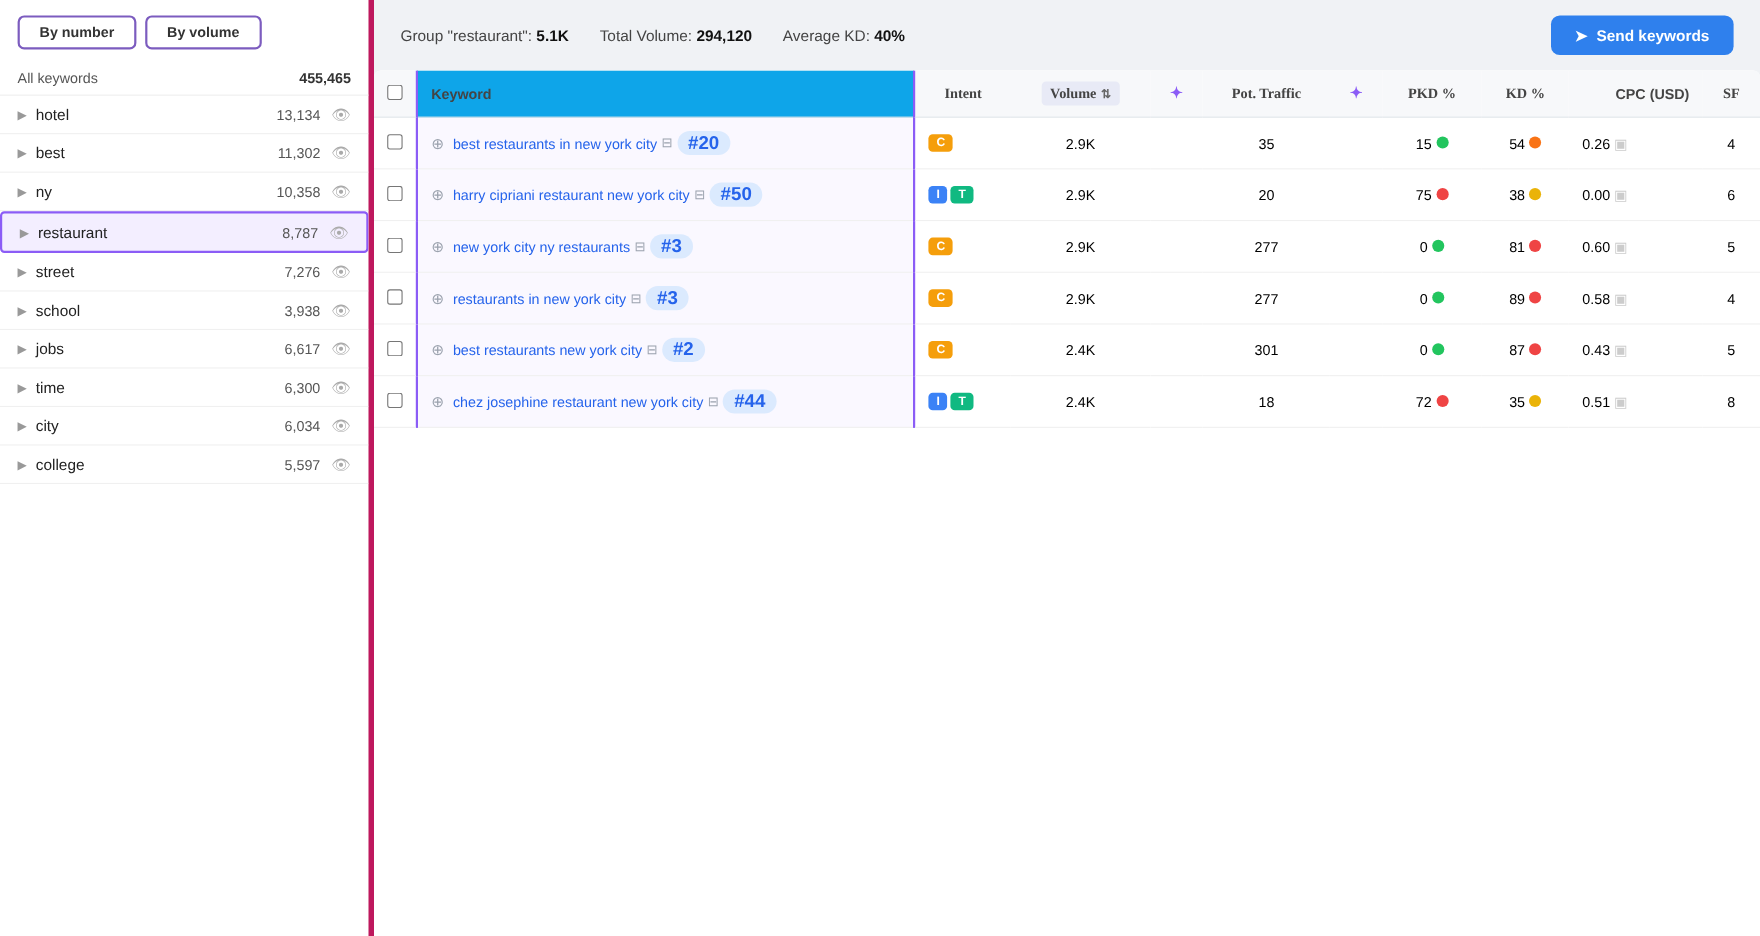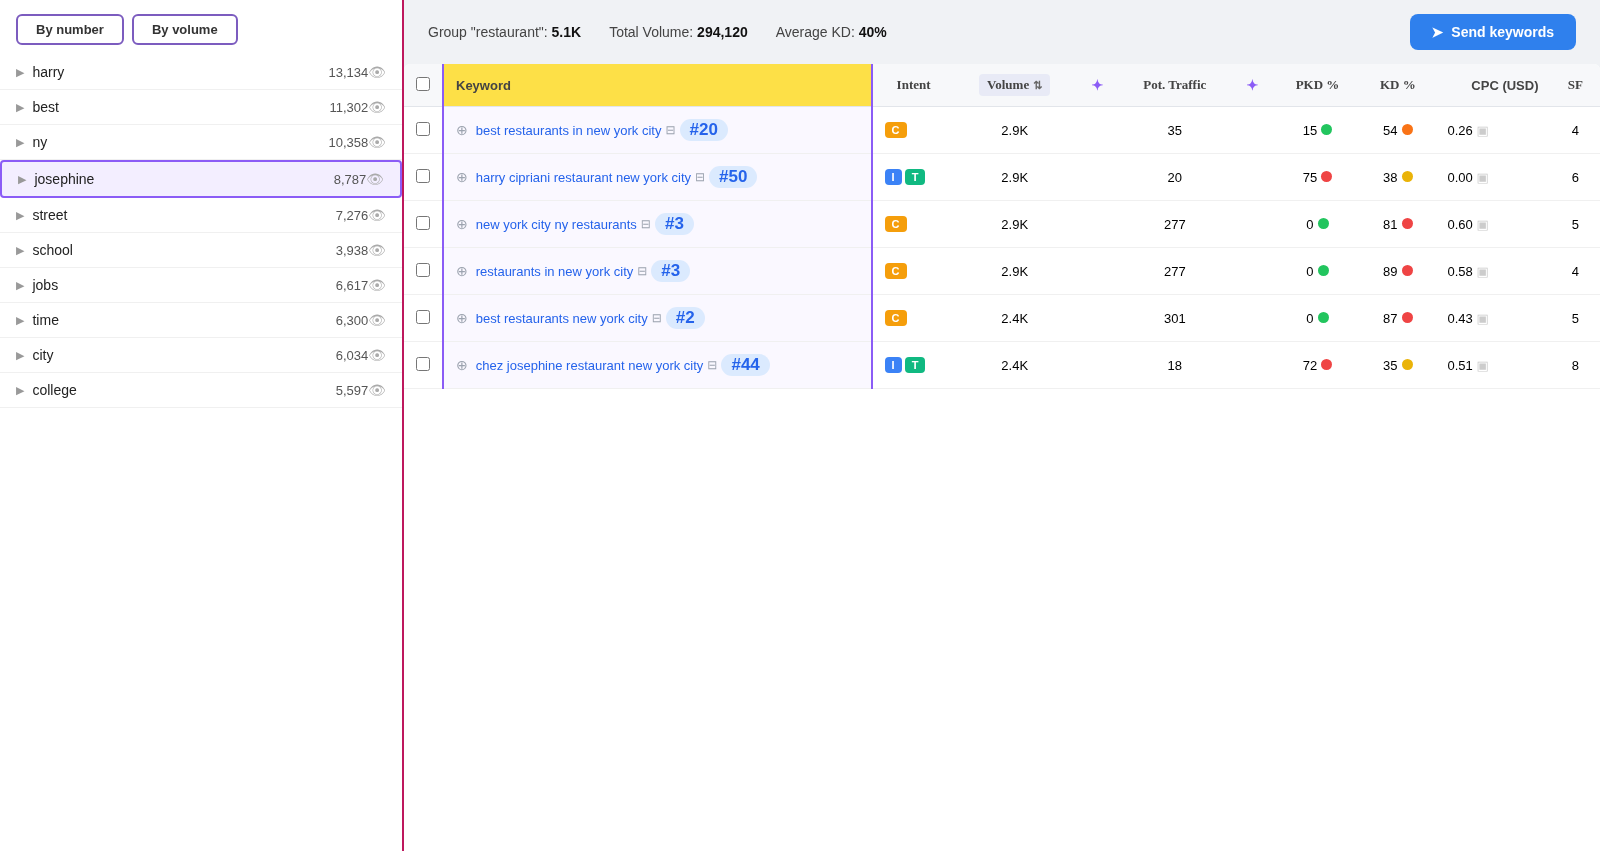--- a/index.html
+++ b/index.html
@@ -11,23 +11,23 @@
       overflow: hidden;
     }
     .container {
       display: flex;
       width: 1600px;
       min-height: 851px;
       background: #f0f2f5;
     }
     
     .sidebar {
-      width: 404px;
+      width: 340px;
       background: #fff;
-      border-right: 2px solid #be185d;
+      border-right: 5px solid #be185d;
       flex-shrink: 0;
       display: flex;
       flex-direction: column;
     }
     .sidebar-header {
       padding: 14px 16px 10px 16px;
       display: flex;
       gap: 8px;
     }
     .toggle-btn {
@@ -77,20 +77,21 @@
       gap: 8px;
     }
     .chevron {
       color: #999;
       font-size: 11px;
     }
     .keyword-label { font-weight: 500; }
     .sidebar-item-right {
       display: flex;
       align-items: center;
+      gap: 10px;
       color: #555;
       font-size: 13px;
     }
     .eye-icon { color: #aaa; font-size: 14px; }
     
     .main {
       flex: 1;
       display: flex;
       flex-direction: column;
       background: #f0f2f5;
@@ -168,21 +169,21 @@
     td.right { text-align: left; }
     .keyword-cell {
       min-width: 220px;
       border-left: 2px solid #8b5cf6;
       border-right: 2px solid #8b5cf6;
       background: #faf8ff;
     }
     .keyword-header-cell {
       border-left: 2px solid #8b5cf6;
       border-right: 2px solid #8b5cf6;
-      background: #fde047;
+      background: #0ea5e9;
       margin-left: 33px;
     }
     .keyword-link {
       color: #2563eb;
       text-decoration: none;
       font-size: 13px;
       font-weight: 500;
       display: flex;
       flex-wrap: wrap;
       align-items: center;
@@ -238,25 +239,29 @@
 </head>
 <body>
 
 <div class="container">
 
   <div class="sidebar">
     <div class="sidebar-header">
       <button class="toggle-btn active">By number</button>
       <button class="toggle-btn">By volume</button>
     </div>
+    <div class="sidebar-all-keywords">
+      <span>All keywords</span>
+      <span>455,465</span>
+    </div>
     <div class="sidebar-list" id="sidebar-list">
     <div class="sidebar-item">
     <div class="sidebar-item-left">
       <span class="chevron">▶</span>
-      <span class="keyword-label">harry</span>
+      <span class="keyword-label">hotel</span>
     </div>
     <div class="sidebar-item-right">
       <span>13,134</span>
       <span class="eye-icon">👁</span>
     </div>
   </div>
         <div class="sidebar-item">
     <div class="sidebar-item-left">
       <span class="chevron">▶</span>
       <span class="keyword-label">best</span>
@@ -272,21 +277,21 @@
       <span class="keyword-label">ny</span>
     </div>
     <div class="sidebar-item-right">
       <span>10,358</span>
       <span class="eye-icon">👁</span>
     </div>
   </div>
         <div class="sidebar-item active">
     <div class="sidebar-item-left">
       <span class="chevron">▶</span>
-      <span class="keyword-label">josephine</span>
+      <span class="keyword-label">restaurant</span>
     </div>
     <div class="sidebar-item-right">
       <span>8,787</span>
       <span class="eye-icon">👁</span>
     </div>
   </div>
         <div class="sidebar-item">
     <div class="sidebar-item-left">
       <span class="chevron">▶</span>
       <span class="keyword-label">street</span>

